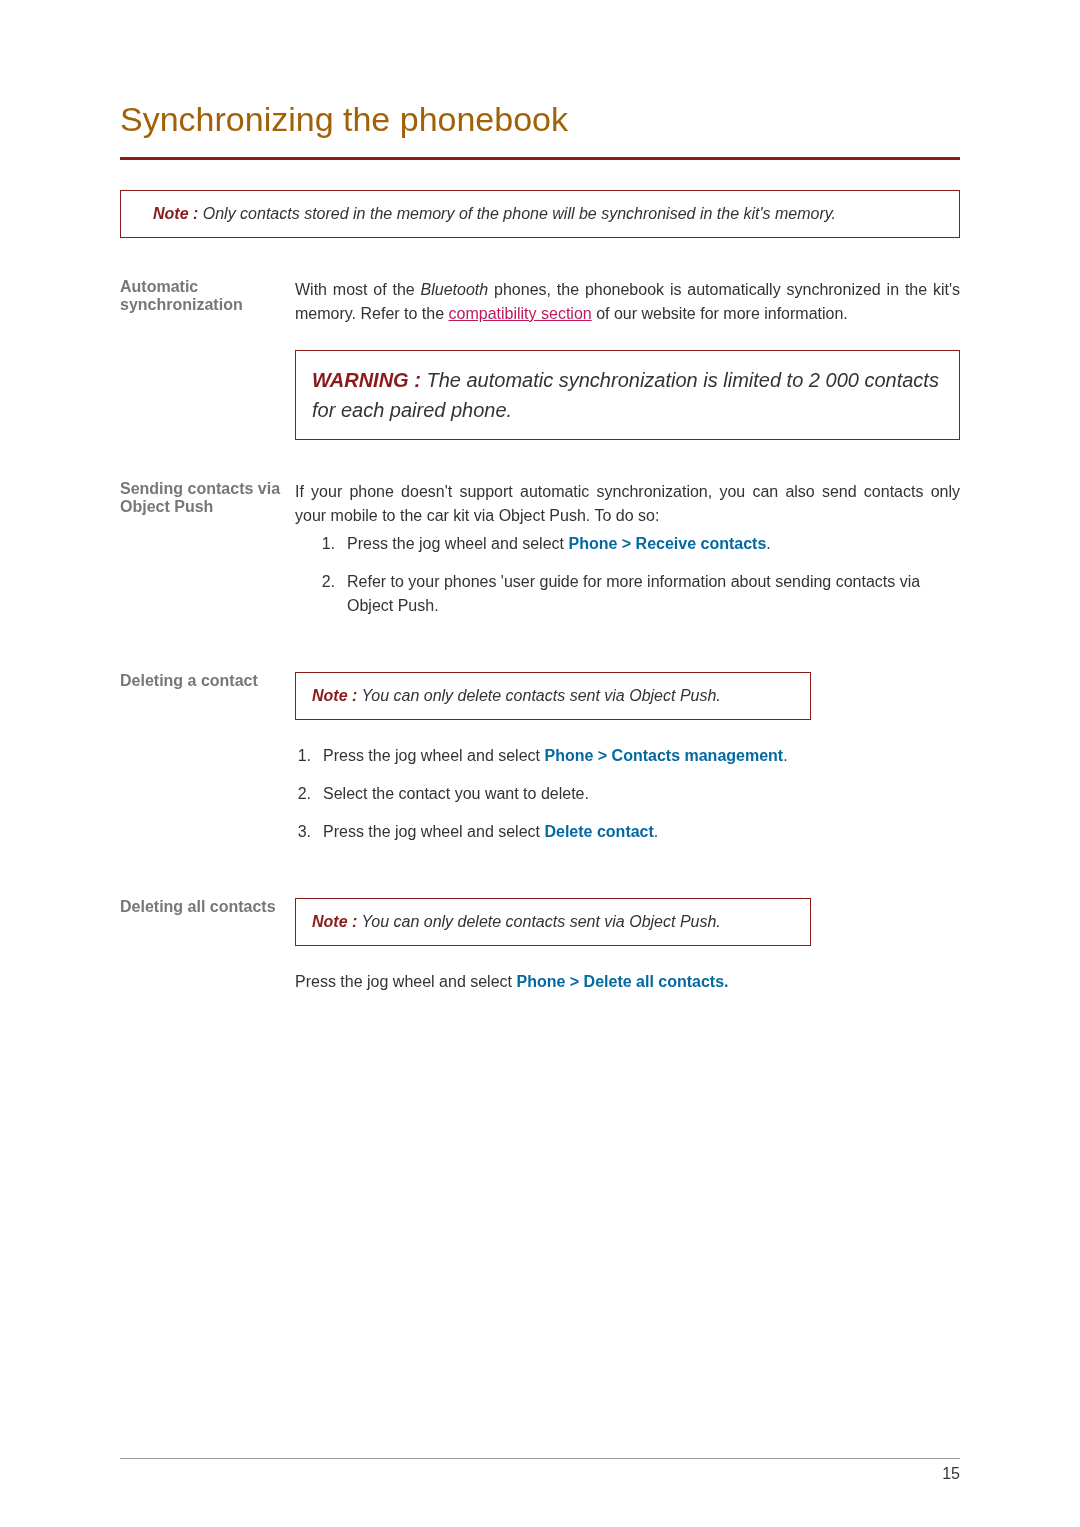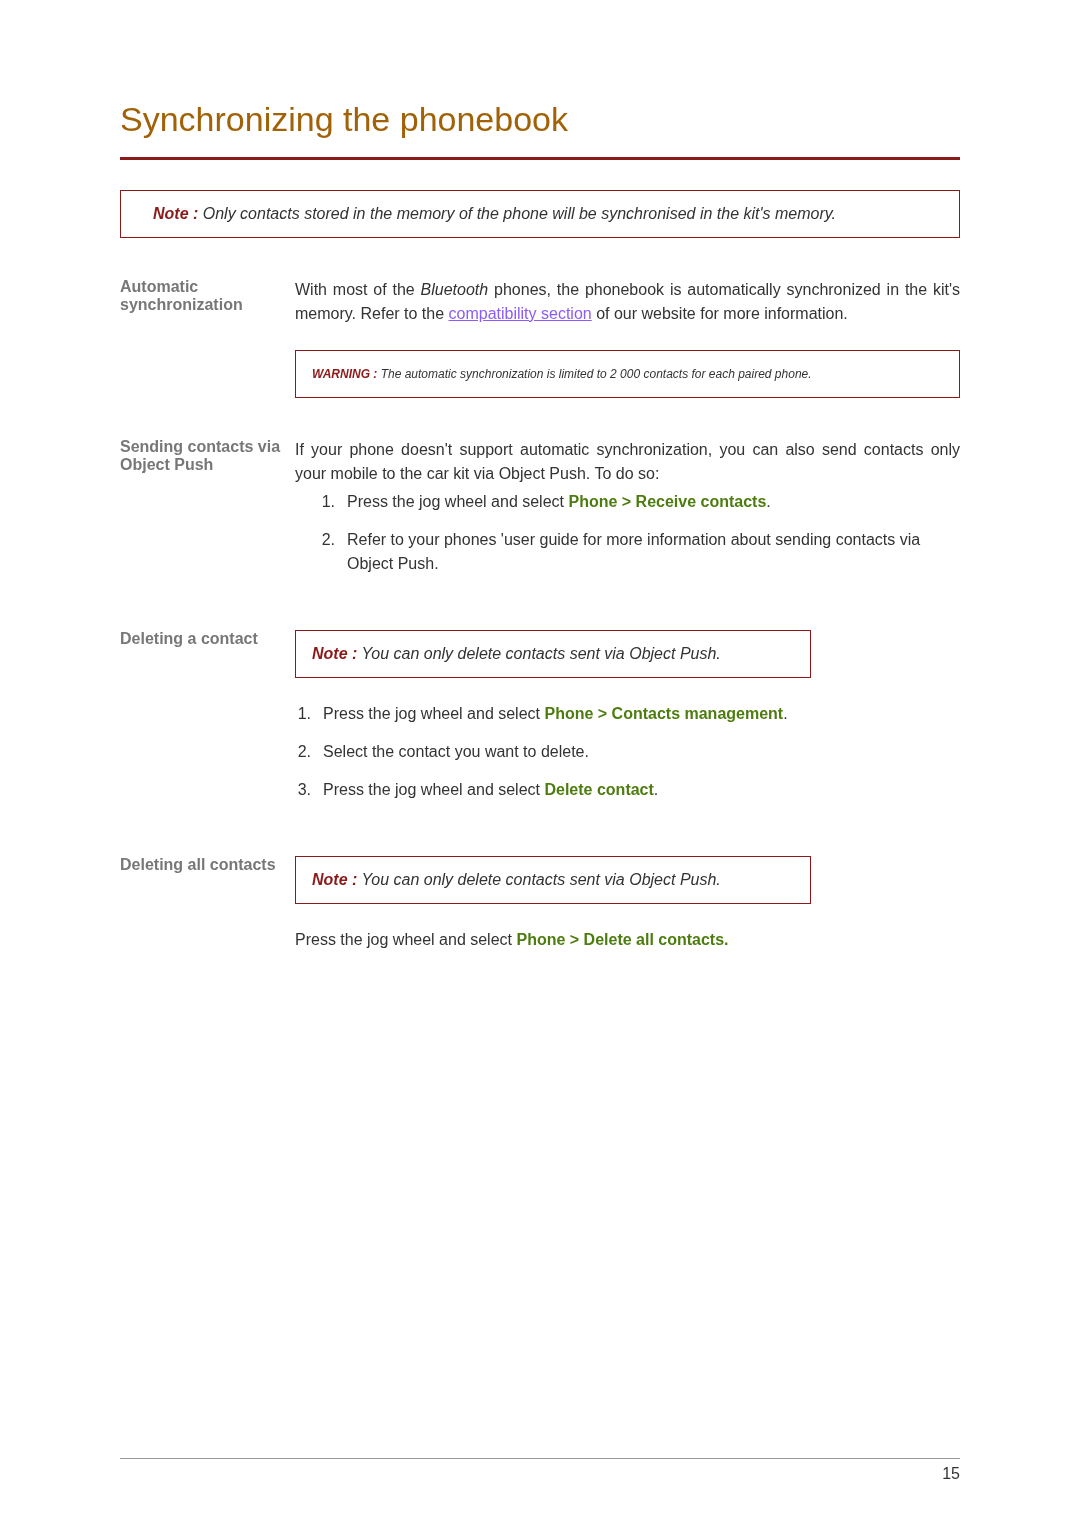--- a/index.html
+++ b/index.html
@@ -60,29 +60,29 @@
       color: #333;
     }
     .paragraph {
       text-align: justify;
       line-height: 1.5;
     }
     .bluetooth {
       font-style: italic;
     }
     .link {
-      color: #8b5cf6;
+      color: #be185d;
       text-decoration: underline;
     }
     .warning-box {
       border: 1px solid #8b1a1a;
       padding: 14px 16px;
       margin-top: 24px;
       font-style: italic;
-      font-size: 12px;
+      font-size: 20px;
       line-height: 1.5;
     }
     .warning-label {
       color: #8b1a1a;
       font-weight: bold;
     }
     .content-note-box {
       border: 1px solid #8b1a1a;
       padding: 14px 16px;
       margin-bottom: 24px;
@@ -104,21 +104,21 @@
       min-width: 28px;
       text-align: right;
       padding-right: 12px;
     }
     ol.numbered.indented li .num {
       min-width: 52px;
       text-align: right;
       padding-right: 12px;
     }
     .accent {
-      color: #4d7c0f;
+      color: #0369a1;
       font-weight: bold;
     }
     .plain-instruction {
       line-height: 1.5;
       margin-top: 6px;
     }
     .footer-rule {
       position: absolute;
       left: 120px;
       right: 120px;

